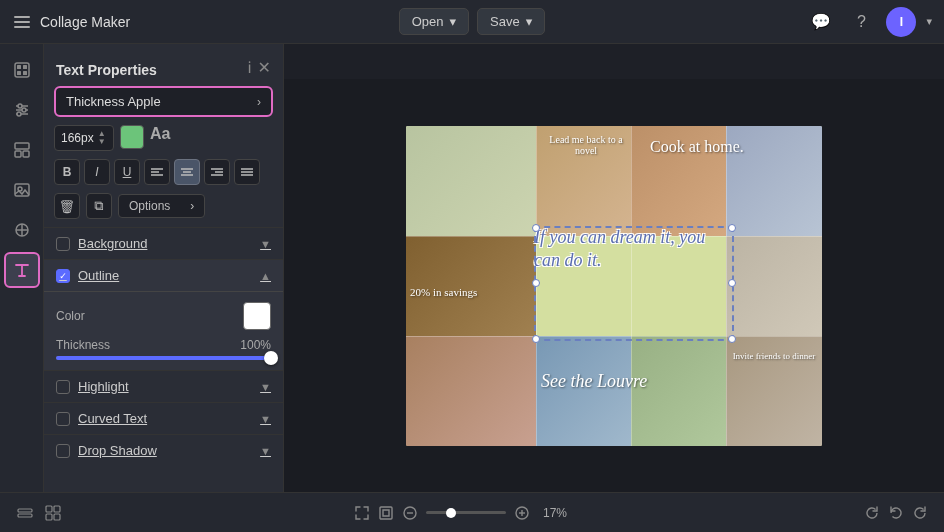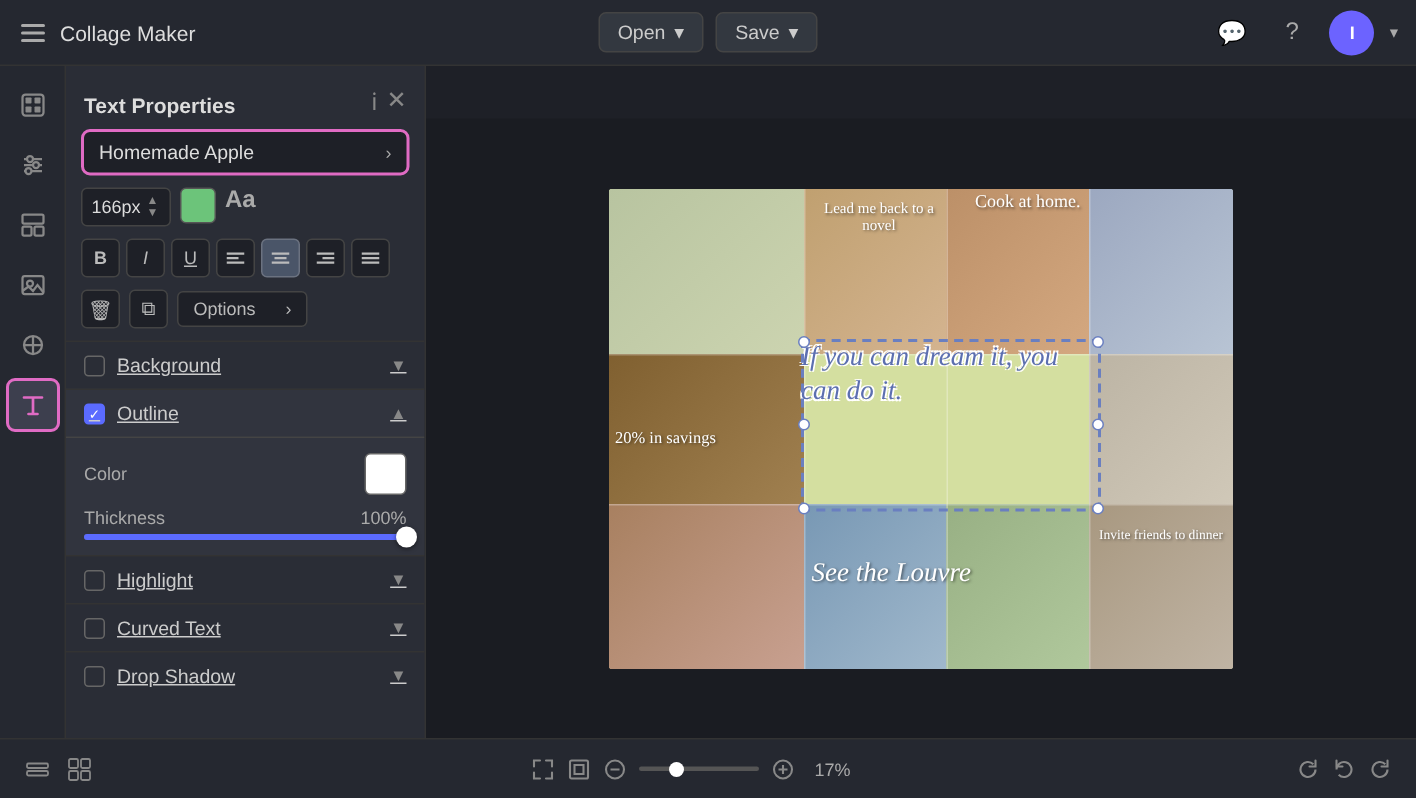--- a/index.html
+++ b/index.html
@@ -607,21 +607,21 @@
   <div class="panel">
     <div class="panel-header">
       <span class="panel-title">Text Properties</span>
       <div class="panel-header-icons">
         <span style="cursor:pointer;">ℹ</span>
         <span style="cursor:pointer;">✕</span>
       </div>
     </div>
 
     <div class="font-selector">
-      <span class="font-name">Homemade Apple</span>
+      <span class="font-name">Thickness Apple</span>
       <span class="font-arrow">›</span>
     </div>
 
     <div class="size-row">
       <div class="size-input">
         <span>166px</span>
         <span style="display:flex;flex-direction:column;margin-left:2px;">
           <span style="font-size:8px;line-height:1;color:#888;">▲</span>
           <span style="font-size:8px;line-height:1;color:#888;">▼</span>
         </span>
@@ -749,21 +749,21 @@
       <div class="collage-img cell-9" style="background-color:#a4bc90; background-image: linear-gradient(135deg, #98b084 0%, #b0c89c 100%);"></div>
       <div class="collage-img cell-10" style="background-color:#b4a898; background-image: linear-gradient(135deg, #a89880 0%, #c0b4a4 100%);"></div>
 
       <div style="position:absolute;left:130px;top:0;width:1px;height:100%;background:rgba(255,255,255,0.3);pointer-events:none;"></div>
       <div style="position:absolute;left:225px;top:0;width:1px;height:100%;background:rgba(255,255,255,0.3);pointer-events:none;"></div>
       <div style="position:absolute;left:320px;top:0;width:1px;height:100%;background:rgba(255,255,255,0.3);pointer-events:none;"></div>
       <div style="position:absolute;left:0;top:110px;width:100%;height:1px;background:rgba(255,255,255,0.3);pointer-events:none;"></div>
       <div style="position:absolute;left:0;top:210px;width:100%;height:1px;background:rgba(255,255,255,0.3);pointer-events:none;"></div>
 
       <div class="collage-text text-lead" style="font-size:10px;font-family:'Brush Script MT',cursive;left:140px;top:8px;">Lead me back to a novel</div>
-      <div class="collage-text text-cook" style="font-size:12px;left:244px;top:1px;">Cook at home.</div>
+      <div class="collage-text text-cook" style="font-size:16px;left:244px;top:12px;">Cook at home.</div>
 
       <div style="position:absolute;left:128px;top:100px;width:200px;height:120px;font-family:'Brush Script MT',cursive;font-size:18px;color:#5c6fb0;line-height:1.3;font-style:italic;text-shadow: -1px -1px 0 white, 1px -1px 0 white, -1px 1px 0 white, 1px 1px 0 white;">
         <span>If you can dream it, you can do it.</span>
       </div>
 
       <div class="selection-box">
         <div class="selection-handle" style="top:-4px;left:-4px;"></div>
         <div class="selection-handle" style="top:-4px;right:-4px;"></div>
         <div class="selection-handle" style="bottom:-4px;left:-4px;"></div>
         <div class="selection-handle" style="bottom:-4px;right:-4px;"></div>

